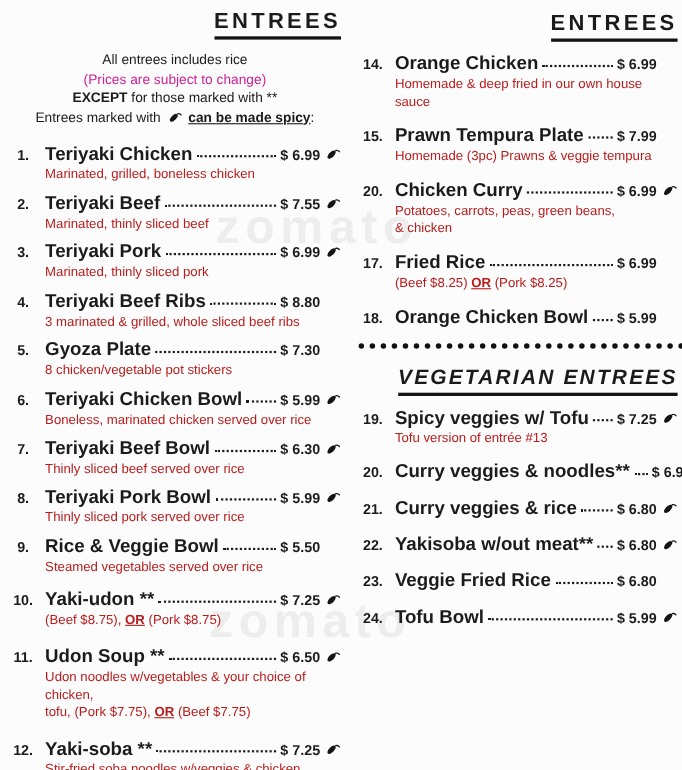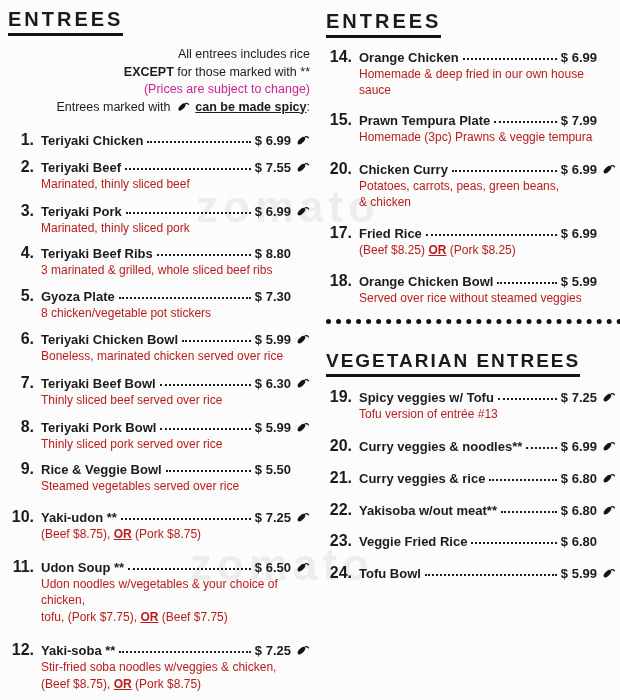--- a/index.html
+++ b/index.html
@@ -10,58 +10,58 @@
   }
   .wm{
     position:absolute;font-weight:700;font-size:44px;letter-spacing:5px;
     color:rgba(60,60,60,0.08);pointer-events:none;user-select:none;text-align:right;
   }
   .wm1{left:196px;top:182px;}
   .wm2{left:190px;top:540px;}
   .col{position:absolute;top:6px;}
   .col-left{left:8px;width:302px;}
   .col-right{left:326px;width:290px;top:8px;}
-  .hdr{ text-align:left;margin:2px 0 10px 0;}
+  .hdr{ text-align:right;margin:2px 0 10px 0;}
   .hdr .hline{
     display:inline-block;font-weight:700;font-size:20px;letter-spacing:3px;
     border-bottom:3px solid #141414;padding-bottom:2px;
   }
-  .veg-hdr{margin-top:26px;}
+  .veg-hdr{margin-top:16px;font-style:italic;}
   .veg-hdr .hline{font-size:19px;letter-spacing:2px;}
-  .notes{text-align:right;font-size:12.5px;line-height:1.4;margin-bottom:14px;}
+  .notes{text-align:center;font-size:12.5px;line-height:1.4;margin-bottom:14px;}
   .notes .b{font-weight:700;}
   .notes .u4{font-weight:700;text-decoration:underline;}
   .pep-inline{vertical-align:-2px;margin:0 2px;}
   .item{margin-bottom:8px;}
   .item.tall{margin-bottom:15px;margin-top:12px;}
   .col-right .item{margin-bottom:13px;}
   .row{display:flex;align-items:baseline;}
-  .num{width:26px;text-align:right;font-weight:700;font-size:16px;flex:none;margin-right:7px;}
-  .name{font-weight:700;font-size:13px;white-space:nowrap;}
+  .num{width:26px;text-align:center;font-weight:700;font-size:13px;flex:none;margin-right:7px;}
+  .name{font-weight:700;font-size:17px;white-space:nowrap;}
   .leader{flex:1;border-bottom:2px dotted #1c1c1c;margin:0 4px;position:relative;top:-2px;min-width:12px;}
   .price{font-weight:700;font-size:13px;white-space:nowrap;}
   .pep-slot{width:19px;flex:none;text-align:right;position:relative;top:2px;}
   .desc{padding-left:33px;font-size:12px;line-height:1.3;color:#b91c1c;margin-top:1px;}
   .desc .u{font-weight:700;text-decoration:underline;}
   .divider{border-bottom:5px dotted #111;margin:4px -6px 0 0;height:0;}
 </style>
 </head>
 <body>
 
 <div class="wm wm1">zomato</div>
 <div class="wm wm2">zomato</div>
 
 <div class="col col-left">
   <div class="hdr">
     <span class="hline">ENTREES</span>
   </div>
   <div class="notes">
     <div>All entrees includes rice</div>
+    <div id="pink-note" style="color: rgb(204, 34, 153);">(Prices are subject to change)</div>
     <div><span class="b">EXCEPT</span><span> for those marked with **</span></div>
-    <div id="pink-note" style="color: rgb(204, 34, 153);">(Prices are subject to change)</div>
     <div>
       <span>Entrees marked with</span>
       <svg class="pep-inline" viewBox="0 0 20 20" width="14" height="14">
           <g transform="rotate(45 10 10)">
             <ellipse cx="10" cy="12" rx="3.1" ry="6.4" fill="#141414"></ellipse>
             <path d="M10 5 q1.5 -2.6 4.2 -2.2" stroke="#141414" stroke-width="1.6" fill="none" stroke-linecap="round"></path>
           </g>
         </svg>
       <span class="u4">can be made spicy</span><span>:</span>
     </div>
@@ -73,20 +73,21 @@
           <span class="name">Teriyaki Chicken</span>
           <span class="leader"></span>
           <span class="price">$ 6.99</span>
           <span class="pep-slot"><svg viewBox="0 0 20 20" width="15" height="15">
               <g transform="rotate(45 10 10)">
                 <ellipse cx="10" cy="12" rx="3.1" ry="6.4" fill="#141414"></ellipse>
                 <path d="M10 5 q1.5 -2.6 4.2 -2.2" stroke="#141414" stroke-width="1.6" fill="none" stroke-linecap="round"></path>
               </g>
             </svg></span>
         </div>
+        <div class="desc">Marinated, grilled, boneless chicken</div>
       </div>
       <div class="item">
         <div class="row">
           <span class="num">2.</span>
           <span class="name">Teriyaki Beef</span>
           <span class="leader"></span>
           <span class="price">$ 7.55</span>
           <span class="pep-slot"><svg viewBox="0 0 20 20" width="15" height="15">
               <g transform="rotate(45 10 10)">
                 <ellipse cx="10" cy="12" rx="3.1" ry="6.4" fill="#141414"></ellipse>
@@ -288,21 +289,20 @@
         <div class="desc">(Beef $8.25) <span class="u">OR</span> (Pork $8.25)</div>
       </div>
       <div class="item">
         <div class="row">
           <span class="num">18.</span>
           <span class="name">Orange Chicken Bowl</span>
           <span class="leader"></span>
           <span class="price">$ 5.99</span>
           <span class="pep-slot"></span>
         </div>
-        <div class="desc">Served over rice without steamed veggies</div>
       </div>
     </div>
   <div class="divider"></div>
   <div class="hdr veg-hdr">
     <span class="hline">VEGETARIAN ENTREES</span>
   </div>
   <div id="veg-items">
       <div class="item">
         <div class="row">
           <span class="num">19.</span>

